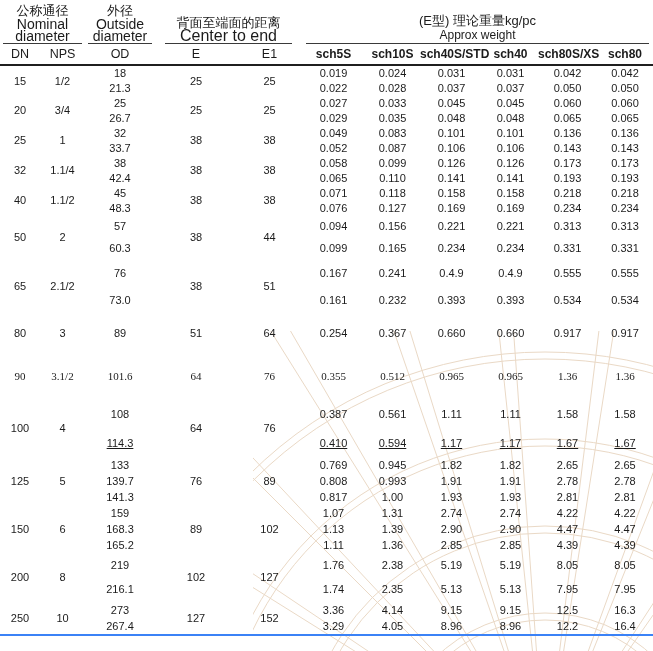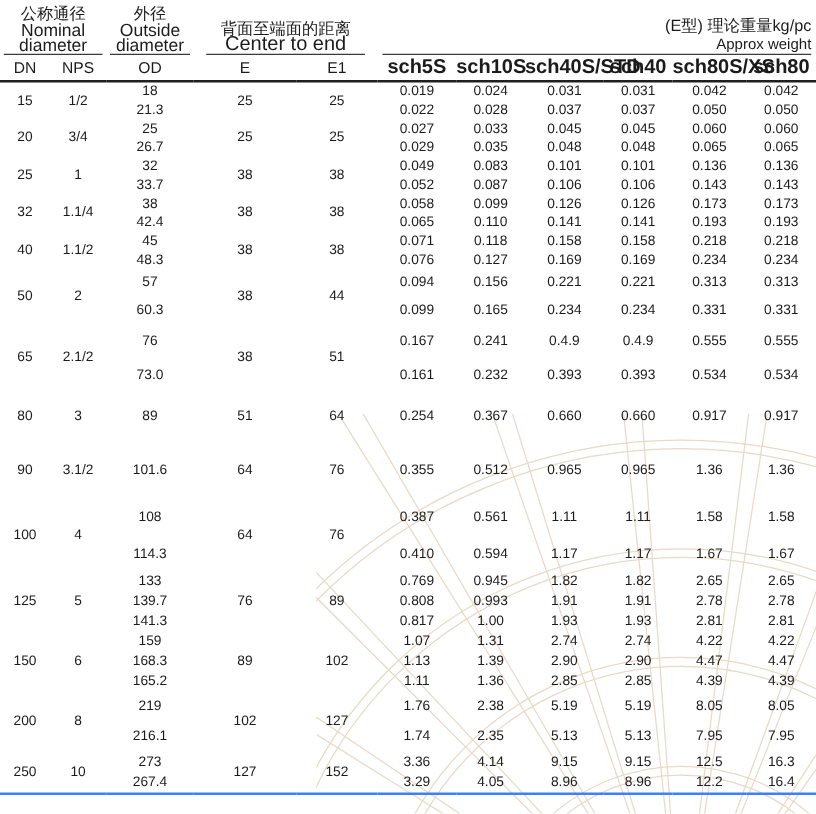--- a/index.html
+++ b/index.html
@@ -22,29 +22,29 @@
     table-layout:fixed;
     border-bottom:2px solid #3b82f6;
     background:transparent;
   }
   th,td{padding:0;text-align:center;font-weight:normal;color:#1b1b1b;}
 
   
   .grp-row th{vertical-align:bottom;padding-top:3px;}
   .gwrap{margin:0 3px;border-bottom:1px solid #3a3a3a;padding-bottom:1px;}
   th[data-name="group-center-to-end"] .gwrap{margin:0 10px;}
-  th[data-name="group-approx-weight"] .gwrap{margin:0 4px;text-align:right;}
+  th[data-name="group-approx-weight"] .gwrap{margin:0 4px;}
   .zh{font-size:13px;line-height:15px;}
   .en-s{font-size:14px;line-height:12px;}
   .en-m{font-size:16px;line-height:12px;}
   .en-l{font-size:12px;line-height:14px;}
 
   
   .col-row th{height:20px;font-size:12.5px;vertical-align:middle;border-bottom:2px solid #1f1f1f;}
-  .col-row th.sch{font-size:16px;font-weight:bold;}
+  .col-row th.sch{font-size:12px;font-weight:bold;}
 
   
   tbody td{font-size:11px;vertical-align:middle;}
 </style>
 </head>
 <body>
 
 <div class="page" data-name="datasheet-page">
 
   <svg id="wm" width="400" height="320" viewBox="0 0 400 320" data-name="compass-watermark-graphic">
@@ -316,21 +316,21 @@
           <td data-name="e1-cell">64</td>
           <td data-name="weight-cell">0.254</td>
           <td data-name="weight-cell">0.367</td>
           <td data-name="weight-cell">0.660</td>
           <td data-name="weight-cell">0.660</td>
           <td data-name="weight-cell">0.917</td>
           <td data-name="weight-cell">0.917</td>
         </tr>
       </tbody>
       <tbody data-name="size-group-90">
-        <tr data-name="table-row" style="height: 46px;">
+        <tr data-name="table-row" style="height: 46px; font-family: Liberation Serif, serif;">
           <td data-name="dn-cell">90</td>
           <td data-name="nps-cell">3.1/2</td>
           <td data-name="od-cell">101.6</td>
           <td data-name="e-cell">64</td>
           <td data-name="e1-cell">76</td>
           <td data-name="weight-cell">0.355</td>
           <td data-name="weight-cell">0.512</td>
           <td data-name="weight-cell">0.965</td>
           <td data-name="weight-cell">0.965</td>
           <td data-name="weight-cell">1.36</td>
@@ -344,21 +344,21 @@
           <td data-name="od-cell">108</td>
           <td data-name="e-cell" rowspan="2">64</td>
           <td data-name="e1-cell" rowspan="2">76</td>
           <td data-name="weight-cell">0.387</td>
           <td data-name="weight-cell">0.561</td>
           <td data-name="weight-cell">1.11</td>
           <td data-name="weight-cell">1.11</td>
           <td data-name="weight-cell">1.58</td>
           <td data-name="weight-cell">1.58</td>
         </tr>
-        <tr data-name="table-row" style="height: 29px;">
+        <tr data-name="table-row" style="height: 29px; text-decoration: underline;">
           <td data-name="od-cell">114.3</td>
           <td data-name="weight-cell">0.410</td>
           <td data-name="weight-cell">0.594</td>
           <td data-name="weight-cell">1.17</td>
           <td data-name="weight-cell">1.17</td>
           <td data-name="weight-cell">1.67</td>
           <td data-name="weight-cell">1.67</td>
         </tr>
       </tbody>
       <tbody data-name="size-group-125">

